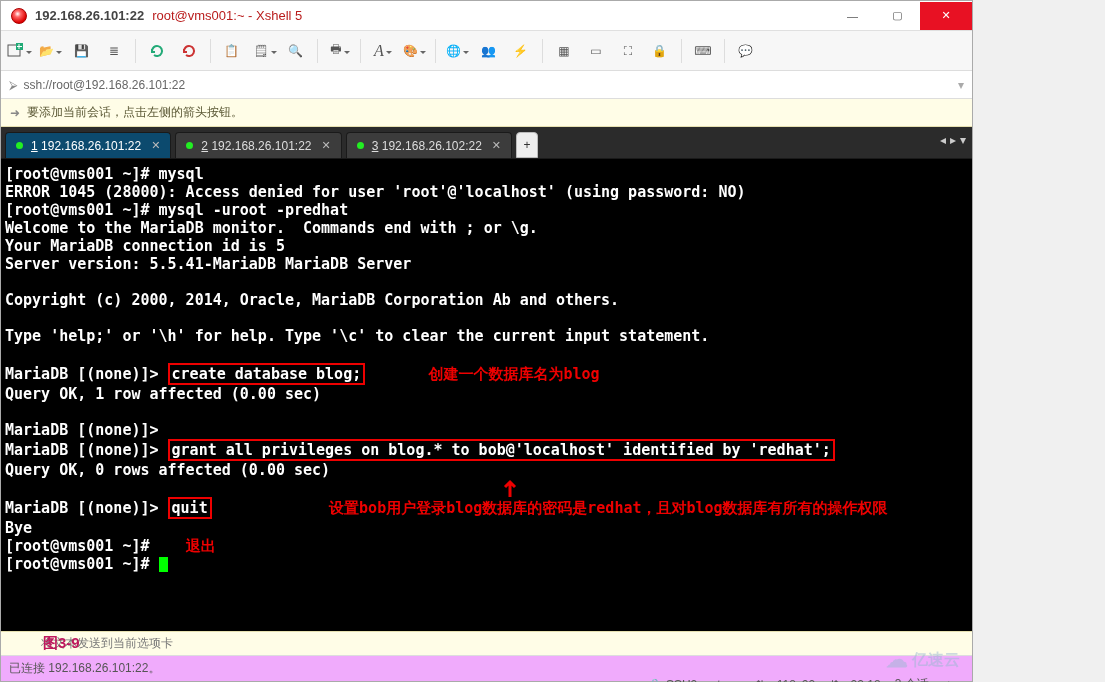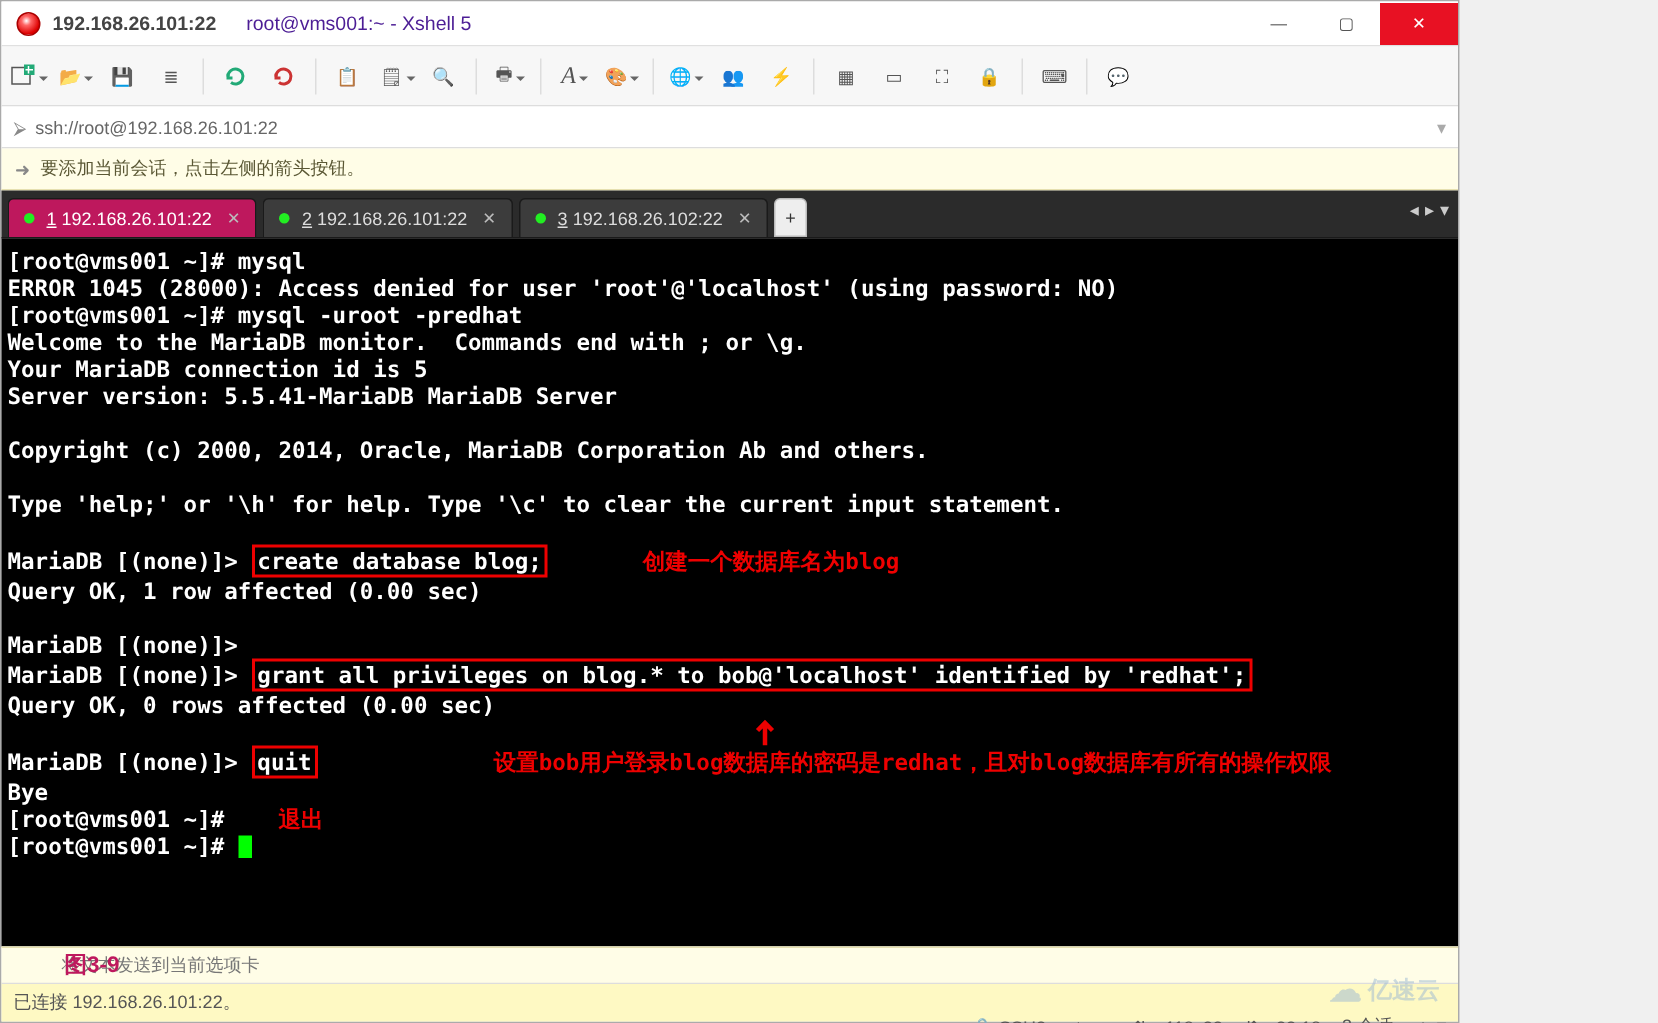--- a/index.html
+++ b/index.html
@@ -1,49 +1,49 @@
 <!DOCTYPE html>
 <html><head>
 <meta charset="utf-8">
 <style>
   * { box-sizing: border-box; }
   html, body { margin: 0; padding: 0; font-family: "Microsoft YaHei", Tahoma, sans-serif; font-size: 12px; background: #f0f0f0; color: #000; }
   .window { width: 973px; height: 682px; display: flex; flex-direction: column; border: 1px solid #aaa; background: #fff; position: relative; }
   .titlebar { height: 30px; display: flex; align-items: center; background: #fff; border-bottom: 1px solid #e0e0e0; }
   .app-icon { width: 16px; height: 16px; margin: 0 8px 0 10px; background: radial-gradient(circle at 40% 35%, #fff 0%, #f66 25%, #d00 70%); border-radius: 50%; border: 1px solid #a00; }
   .title-text { font-weight: bold; color: #444; font-size: 13px; }
-  .title-sub { margin-left: 20px; color: #4c1d95; font-size: 13px; }
+  .title-sub { margin-left: 8px; color: #b91c1c; font-size: 13px; }
   .winctrls { margin-left: auto; display: flex; }
   .winbtn { width: 45px; height: 28px; display:flex;align-items:center;justify-content:center; font-size: 11px; color:#555; }
   .winbtn.close { background:#e81123; color:#fff; width:52px; }
   .menubar { height: 26px; display:flex; align-items:center; padding: 0 6px; gap: 4px; font-size: 13px; color:#444; border-bottom:1px solid #e3e3e3; }
   .menubar span { padding: 2px 8px; }
   .toolbar { height: 40px; display:flex; align-items:center; padding: 0 4px; gap: 6px; border-bottom:1px solid #ddd; background:#f7f7f7; }
   .tbtn { width: 26px; height: 26px; display:flex;align-items:center;justify-content:center; color:#555; position:relative; }
   .dd::after{content:"";border:3px solid transparent;border-top-color:#666;position:relative;top:3px;left:2px;}
   .sep { width:1px;height:24px;background:#ddd;margin:0 2px; }
   .addr { height: 28px; display:flex;align-items:center;padding:0 8px;border-bottom:1px solid #ddd;background:#fff;color:#666;font-size:12px; }
   .addr .arrow{margin-right:6px;color:#888;}
   .hint { height: 28px; display:flex;align-items:center;padding:0 6px;background:#fffde7;border-bottom:1px solid #e6e0b0;color:#5b5835;font-size:12px; }
   .hint .arrow-icon{display:inline-flex;width:16px;height:16px;align-items:center;justify-content:center;color:#888;margin-right:4px;}
   .tabs { height: 32px; display:flex;align-items:flex-end;background:#2b2b2b;padding:4px 4px 0 4px;gap:4px;border-bottom:1px solid #1a1a1a;position:relative; }
   .tab { height:26px;display:flex;align-items:center;padding:0 10px;background:#3c3c3c;color:#ddd;border-top-left-radius:4px;border-top-right-radius:4px;font-size:12px;gap:8px;border:1px solid #1a1a1a;border-bottom:none; }
-  .tab.active{background:#be185d;color:#fff;}
+  .tab.active{background:#0c4a6e;color:#fff;}
   .tab .dot{width:7px;height:7px;border-radius:50%;background:#2e2;}
   .tab .x{color:#bbb;font-size:11px;margin-left:2px;}
   .tab.add{width:22px;padding:0;justify-content:center;background:#eee;color:#333;border:1px solid #bbb;}
   .tabs .navright{position:absolute;right:6px;top:6px;color:#ccc;display:flex;gap:4px;font-size:12px;}
   .terminal { flex:1; background:#000; color:#fff; font-family:"Consolas","NSimSun","SimSun",monospace; font-size:15px; line-height:18px; padding:6px 4px 4px 4px; white-space:pre; overflow:hidden; position:relative; letter-spacing:0; font-weight:bold; }
   .terminal .box{border:2px solid #e00;display:inline-block;padding:0 2px;}
   .terminal .note{color:#e00;font-weight:bold;}
   .cursor{display:inline-block;width:9px;height:15px;background:#0f0;vertical-align:middle;}
   .arrow-svg{display:block;margin-left:495px;}
   .footer-hint { height:24px;display:flex;align-items:center;padding:0 6px;background:#fffde7;color:#777;font-size:12px;border-top:1px solid #e6e0b0; position:relative;}
   .figlabel{position:absolute;left:6px;color:#be185d;font-weight:bold;font-size:15px;margin-left:36px;}
-  .status { height:26px;display:flex;align-items:center;padding:0 8px;background:#fef9c3;border-top:1px solid #ddd;font-size:12px;color:#555;gap:14px; }
+  .status { height:26px;display:flex;align-items:center;padding:0 8px;background:#f0abfc;border-top:1px solid #ddd;font-size:12px;color:#555;gap:14px; }
   .status .left{flex:1;}
   .status .seg{display:flex;align-items:center;gap:4px;margin-top:32px;}
   .status .lock::before{content:"🔒";font-size:11px;}
   .watermark{position:absolute;right:12px;bottom:8px;opacity:.5;display:flex;align-items:center;gap:4px;color:#9bb8d3;font-weight:bold;font-size:16px;}
   .watermark .cloud{font-size:22px;}
   svg{display:block}
 </style>
 </head>
 <body>
 

